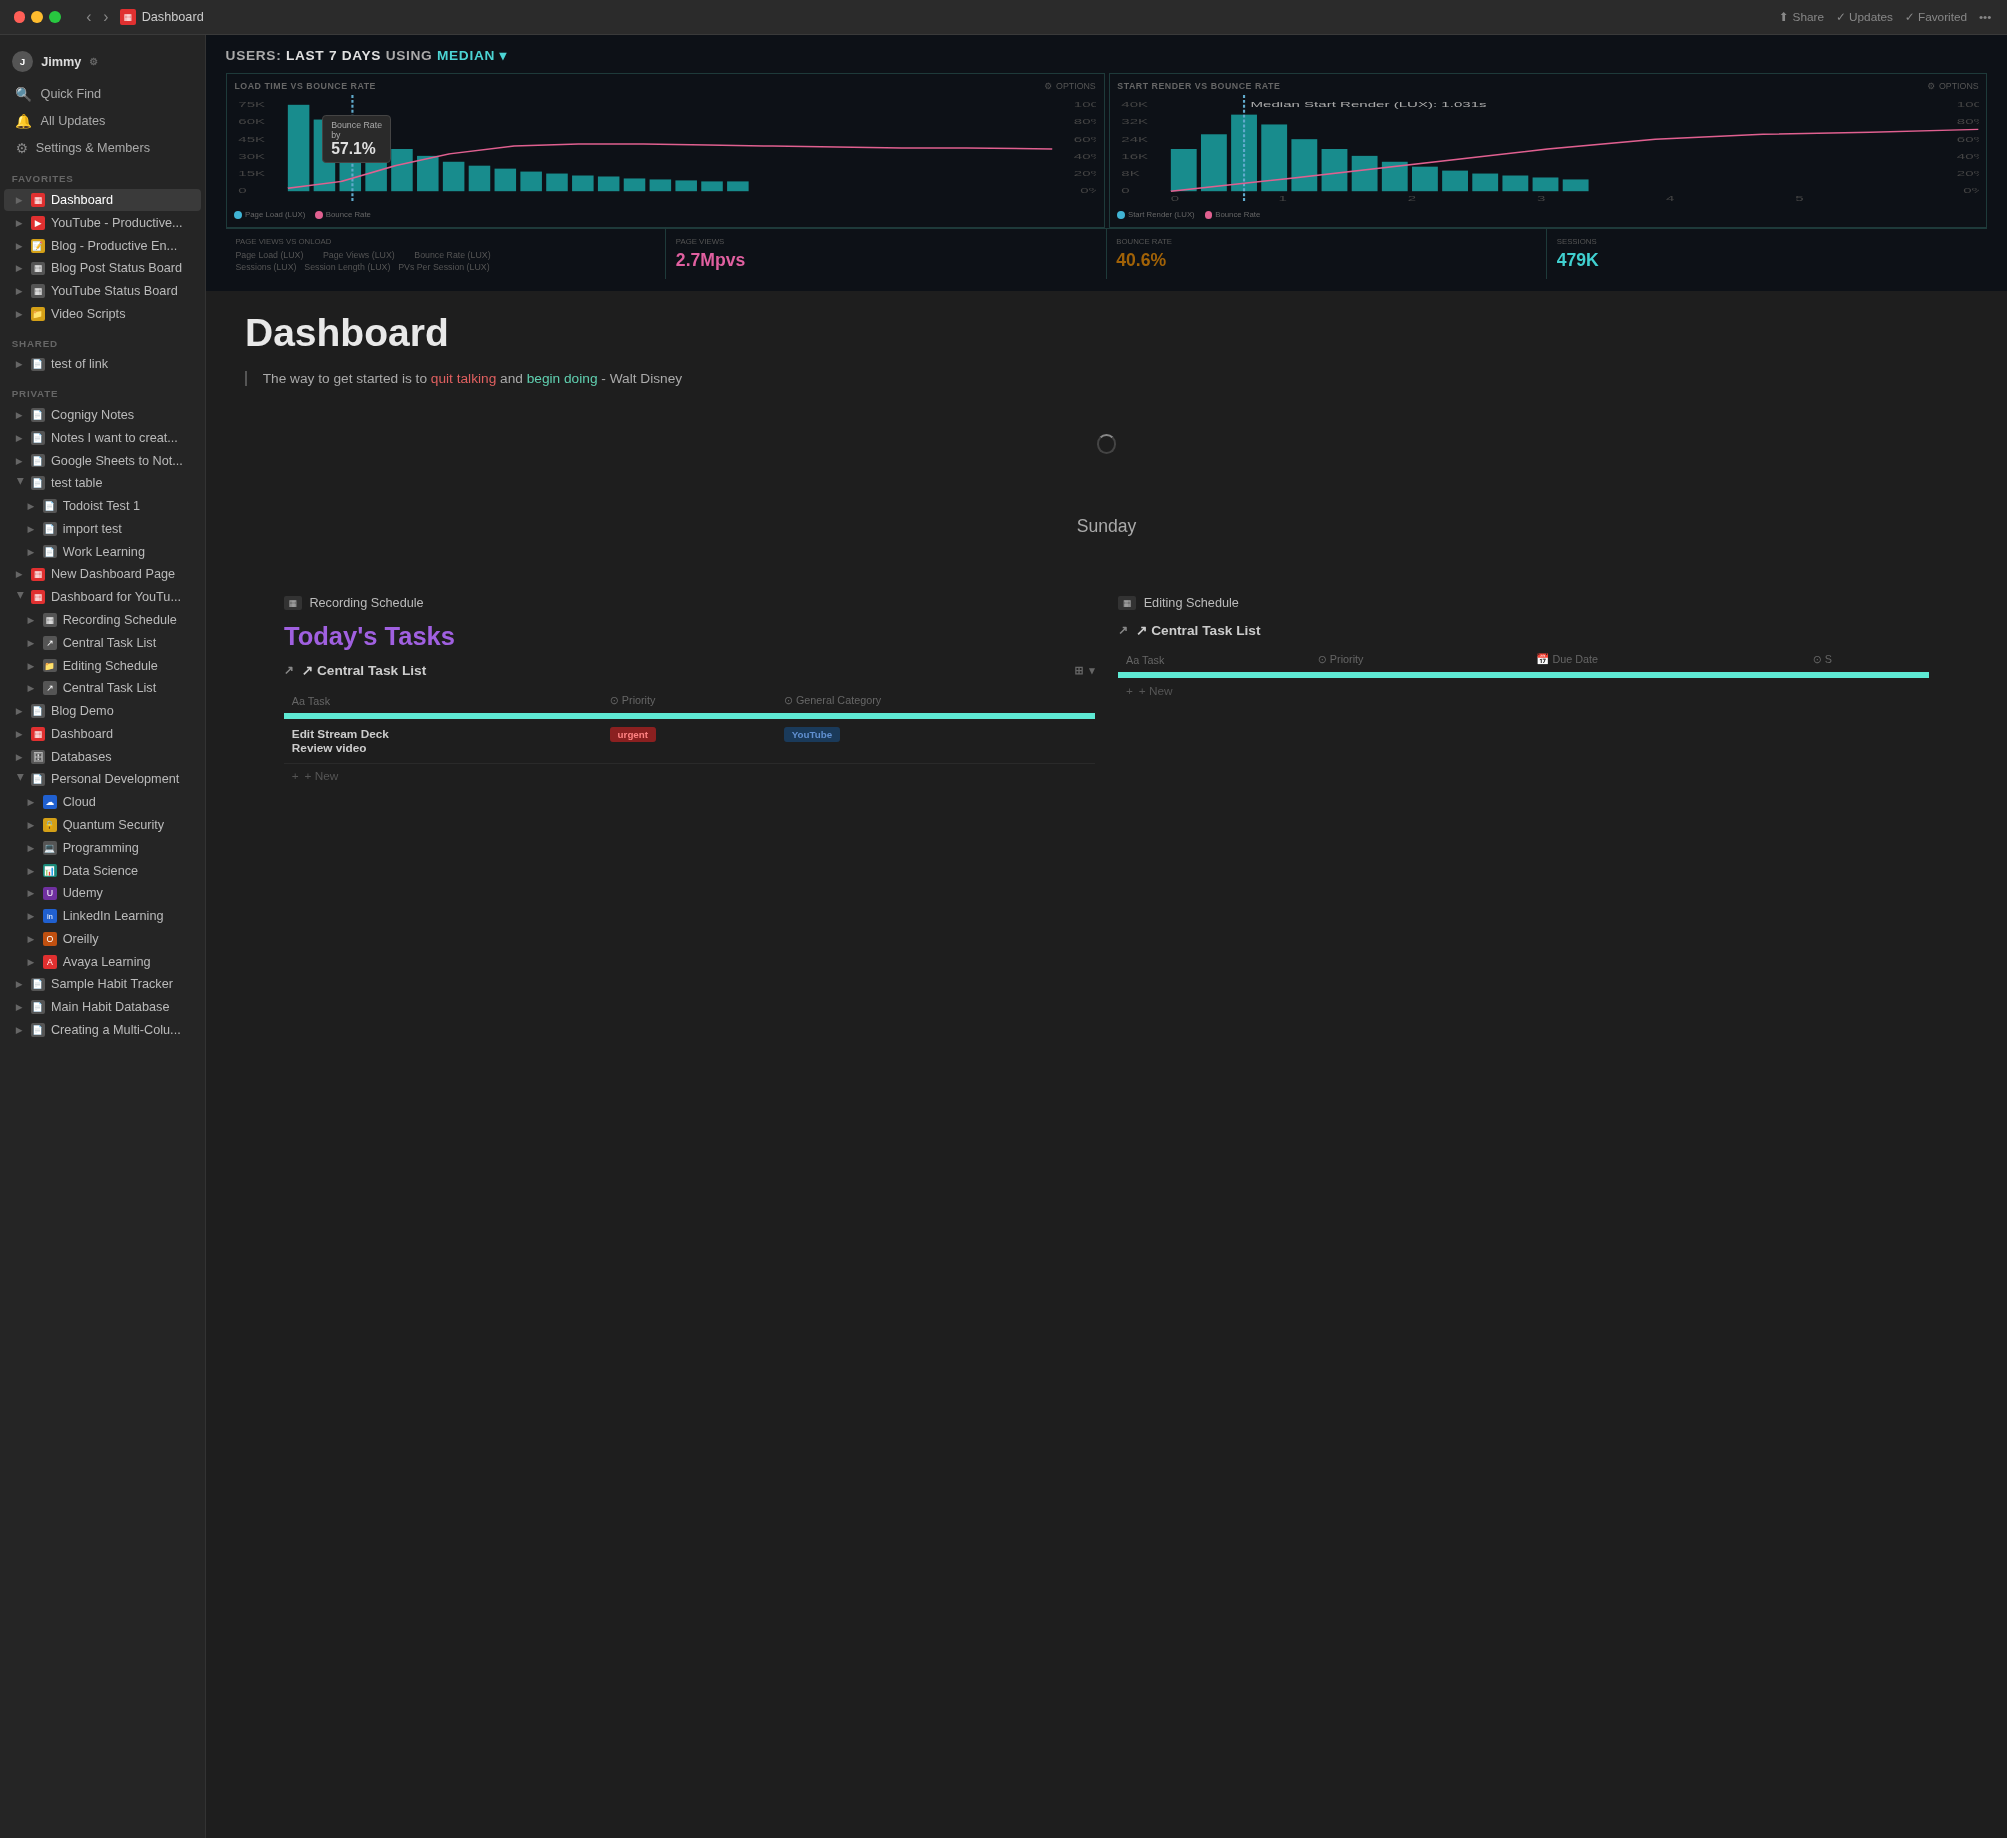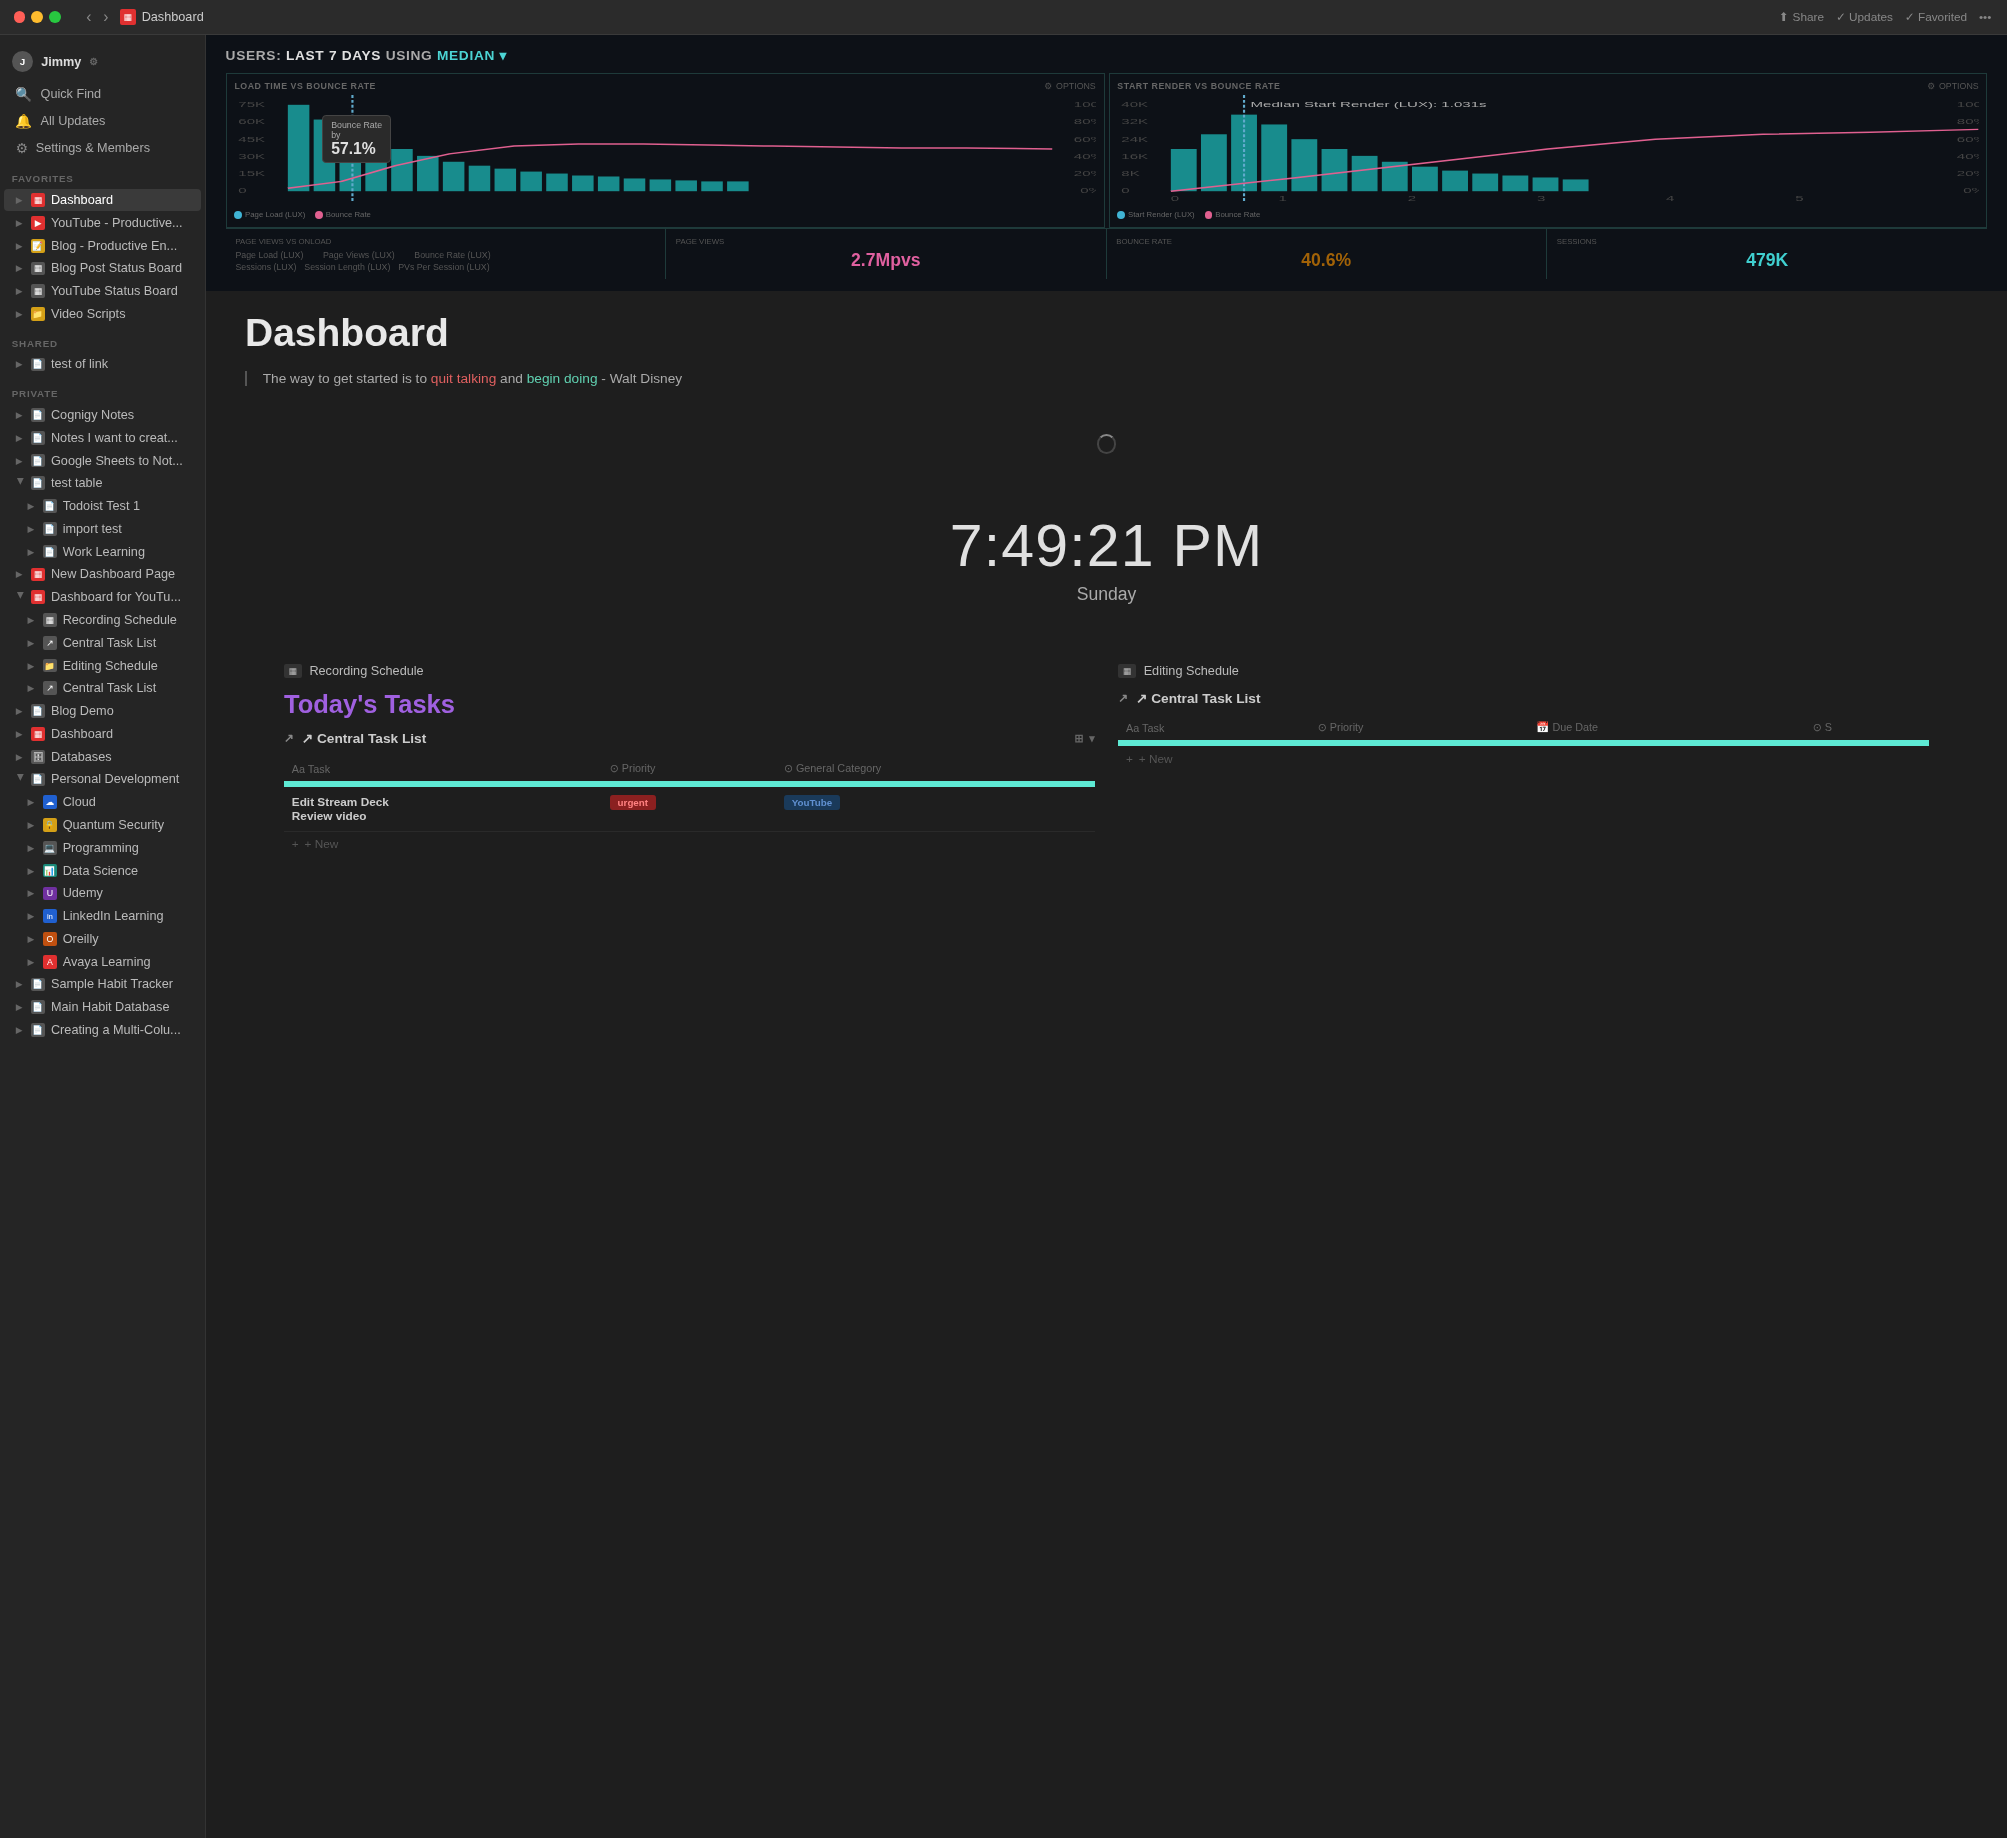--- a/index.html
+++ b/index.html
@@ -266,21 +266,20 @@
     .metric-cell:last-child { border-right: none; }
     .metric-label {
       font-size: 7.8px;
       color: #555;
       text-transform: uppercase;
       margin-bottom: 3.9px;
     }
     .metric-value {
       font-size: 17.6px;
       font-weight: 700;
-      text-align: center;
     }
     .metric-pink { color: #e060a0; }
     .metric-green { color: #a16207; }
     .metric-teal { color: #40d0d0; }
     .metric-orange { color: #e08040; }
 
     
     .page-content {
       padding: 19.6px 39px;
     }
@@ -843,21 +842,20 @@
 
     <div class="page-quote">
       <span>The way to get started is to </span><span class="quote-red">quit talking</span><span> and </span><span class="quote-teal">begin doing</span><span> - Walt Disney</span>
     </div>
 
     <div class="loading-overlay">
       <div class="spinner"></div>
     </div>
 
     <div class="clock-section">
-      <div class="clock-time">7:49:21 PM</div>
       <div class="clock-day">Sunday</div>
     </div>
 
     <div class="dashboard-sections">
 
       <div>
         <div class="db-section-title">
           <div class="db-section-icon">▦</div>
           <span>Recording Schedule</span>
         </div>

